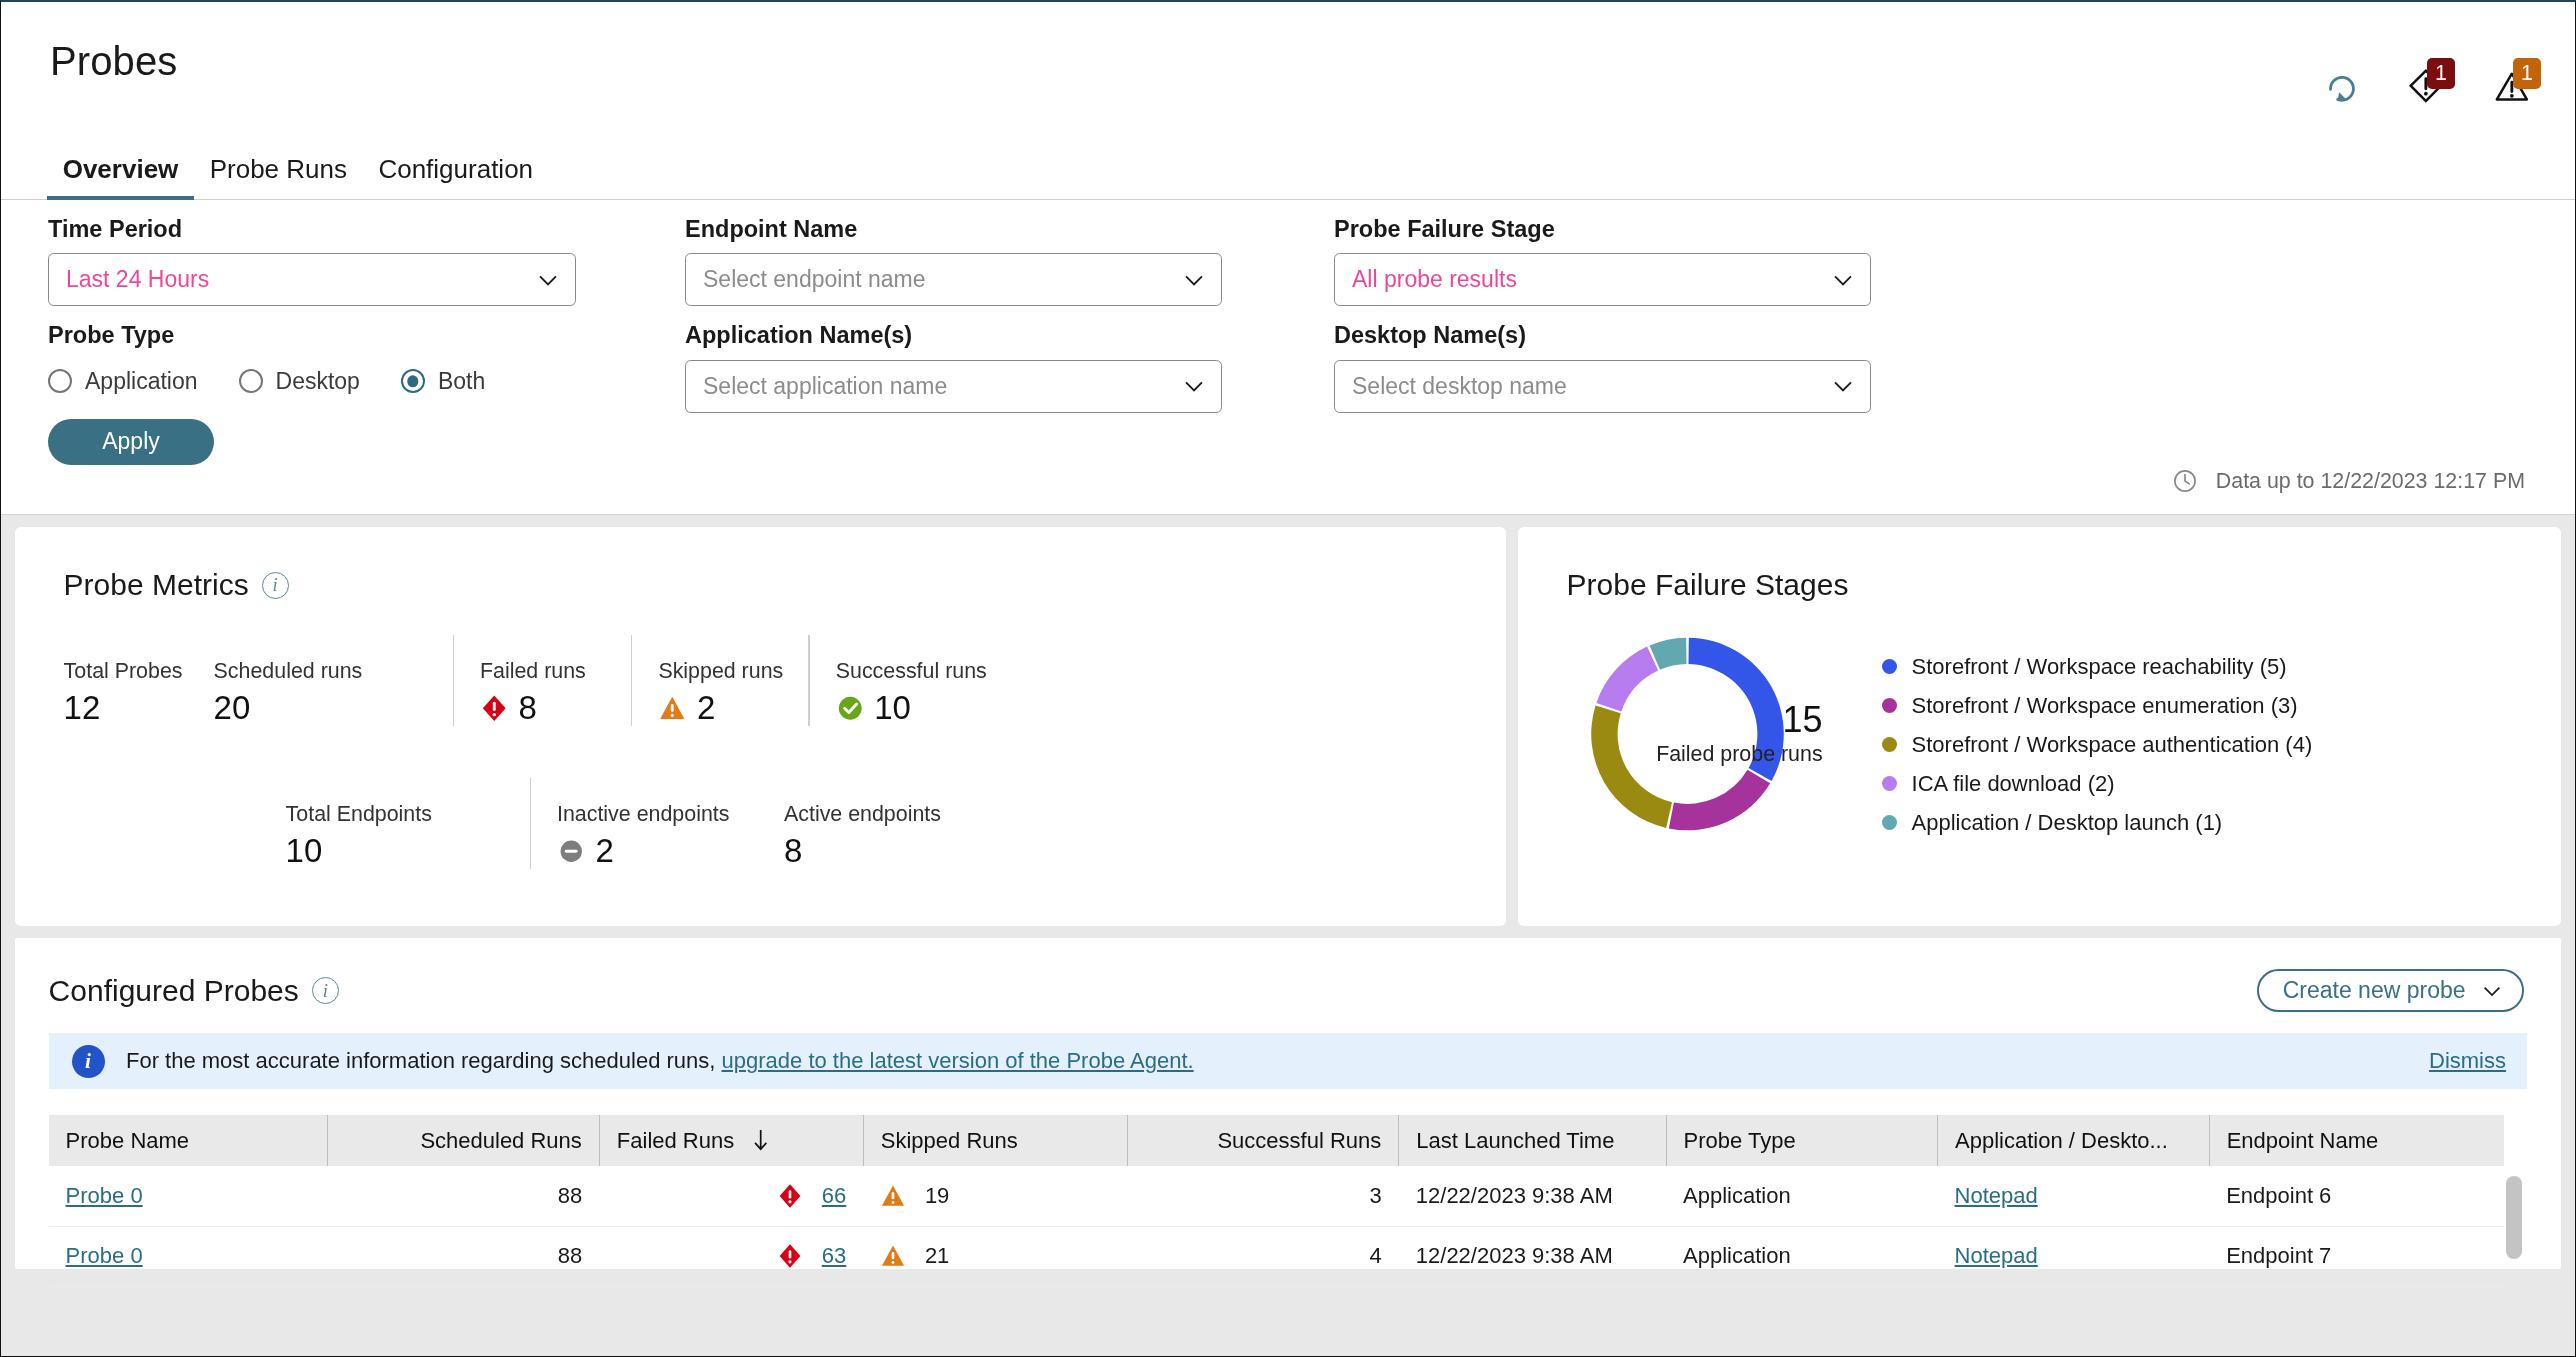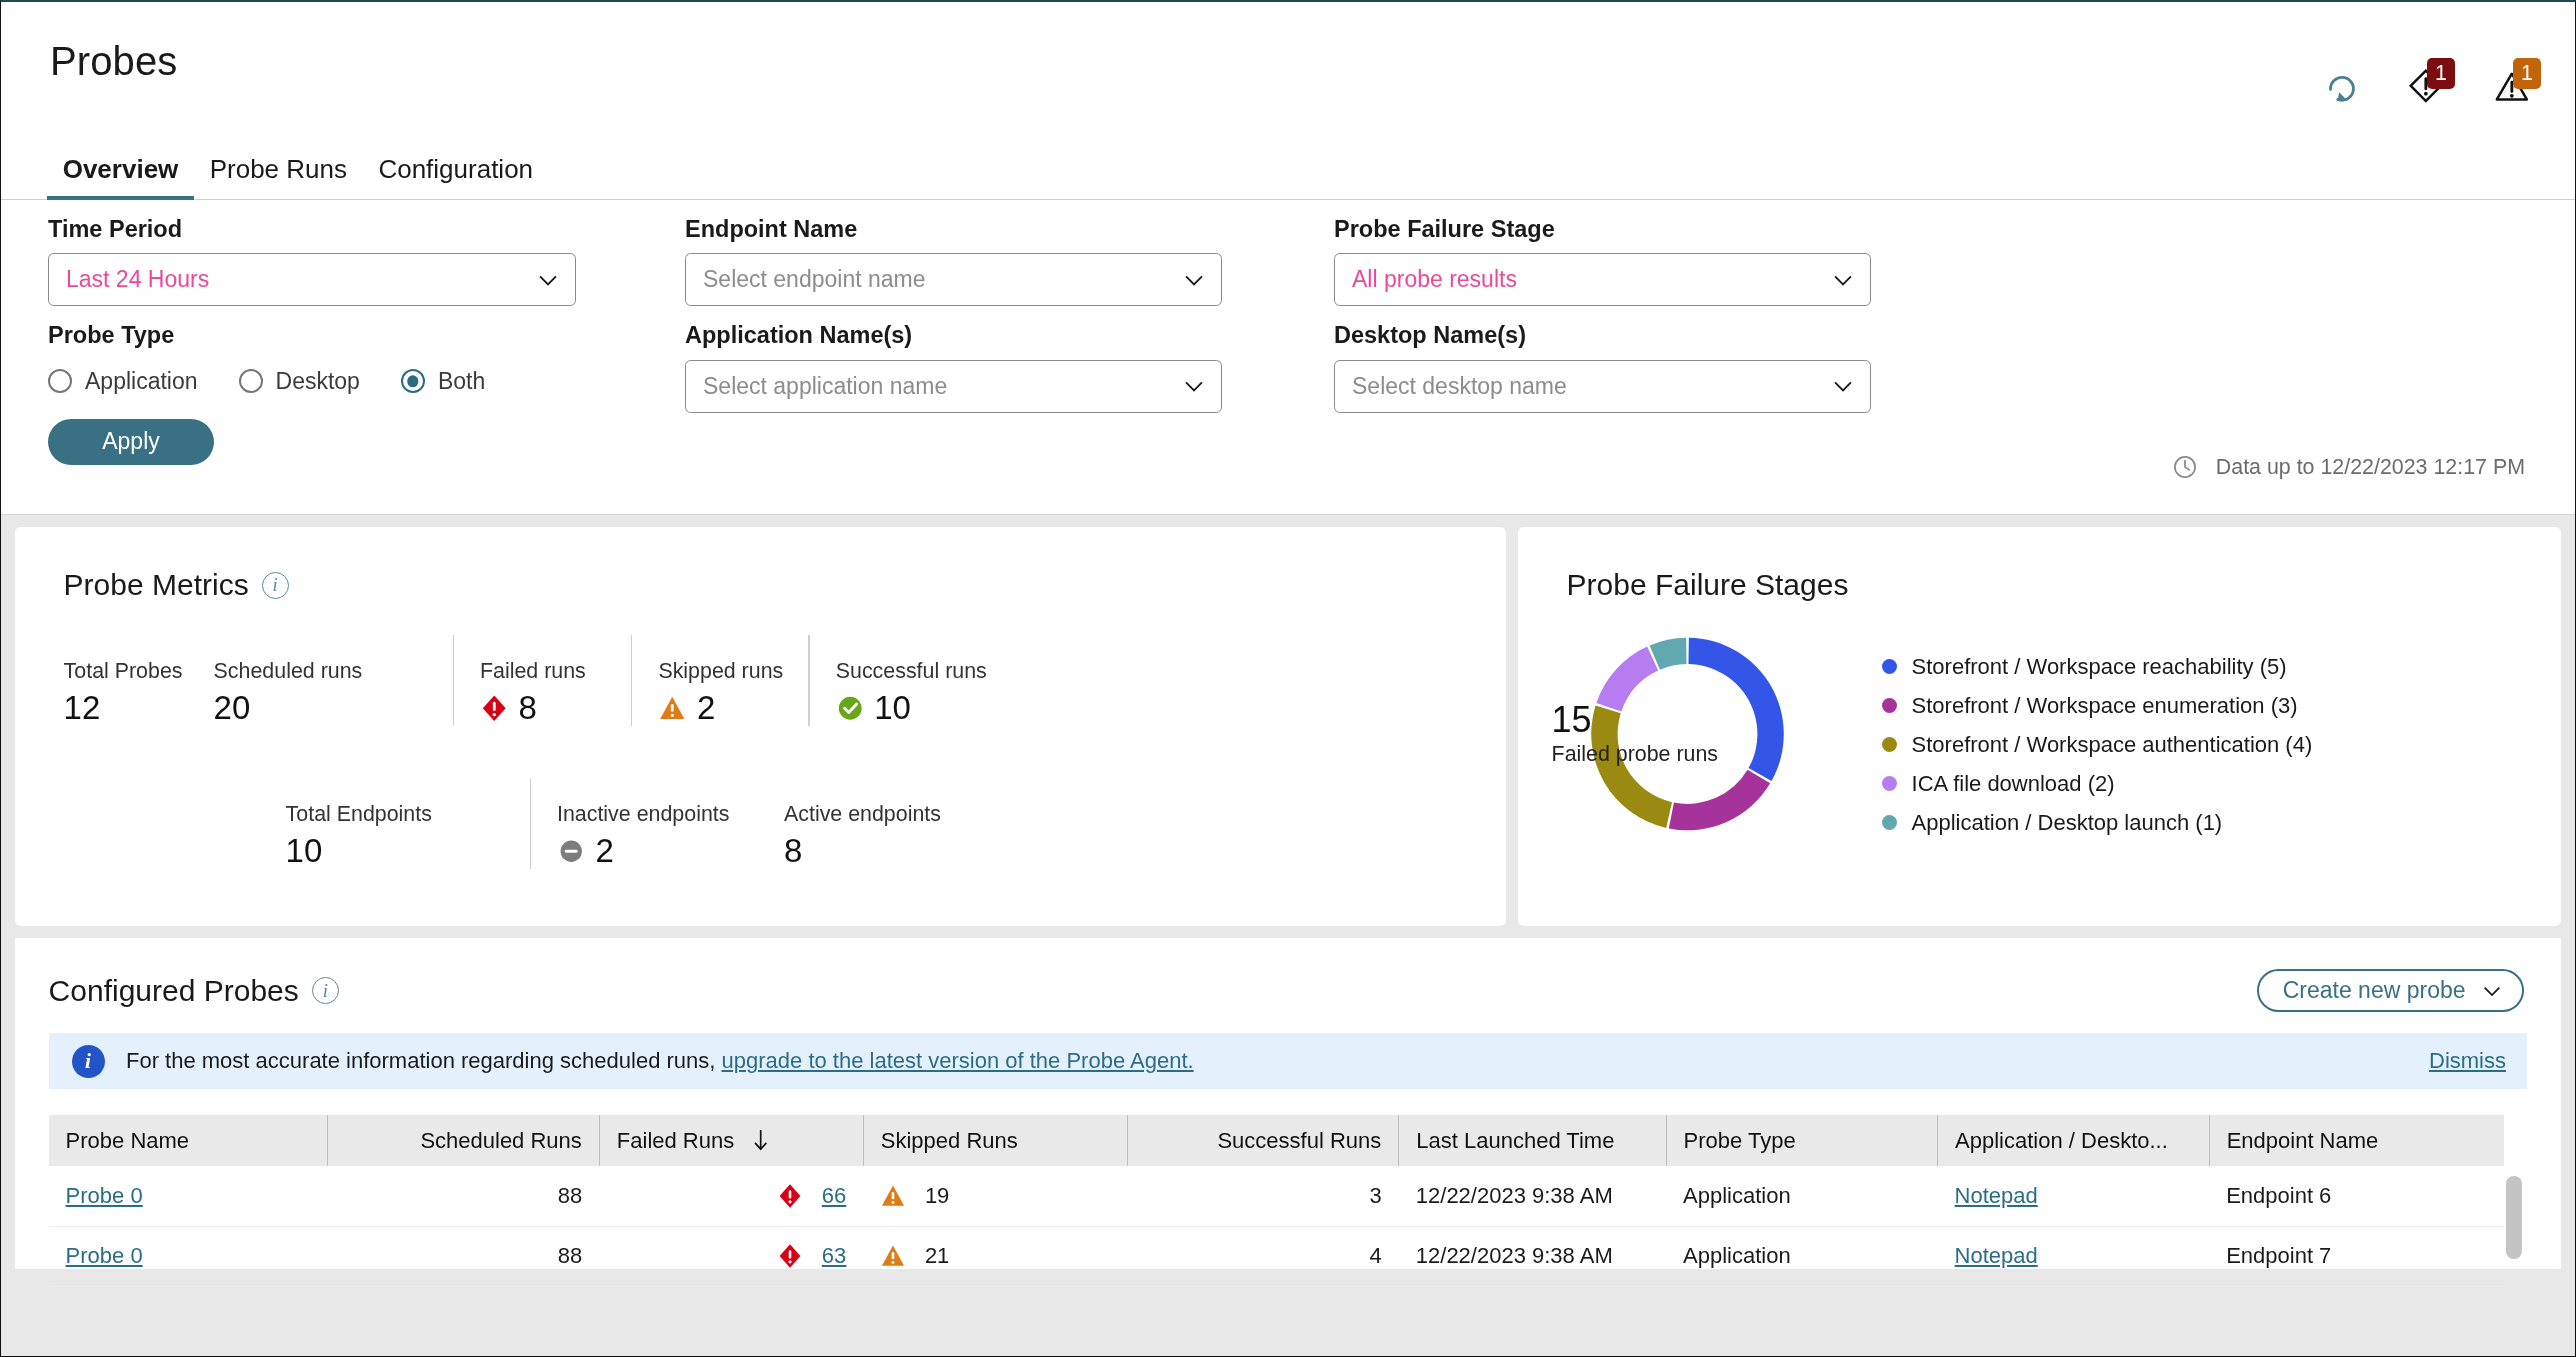--- a/index.html
+++ b/index.html
@@ -146,21 +146,21 @@
     width: 166px; height: 46px;
     background: #3a7083;
     color: #fff;
     border: none; border-radius: 23px;
     font-size: 23px;
     font-family: inherit;
     cursor: pointer;
   }
   .data-upto {
     position: absolute;
-    right: 50px; bottom: 34px;
+    right: 50px; bottom: 20px;
     display: flex; align-items: center; gap: 18px;
     font-size: 21.4px; color: #6b6b6b;
   }
 
   
   .cards {
     display: flex;
     gap: 12px;
     padding: 12px 13.6px 0 13.6px;
     height: 411px;
@@ -220,21 +220,21 @@
   
   .donut-wrap {
     position: absolute;
     left: 34px; top: 100px;
     width: 271px; height: 214px;
   }
   .donut-center {
     position: absolute;
     left: 0; right: 0; top: 50%;
     transform: translateY(-50%);
-    text-align: left;
+    text-align: right;
     pointer-events: none;
   }
   .donut-center .big { font-size: 36px; color: #111; line-height: 1.05; }
   .donut-center .sub { font-size: 21.4px; color: #222; margin-top: 2.9px; }
   .legend {
     position: absolute;
     left: 364px; top: 120px;
   }
   .legend-item {
     display: flex; align-items: center;

